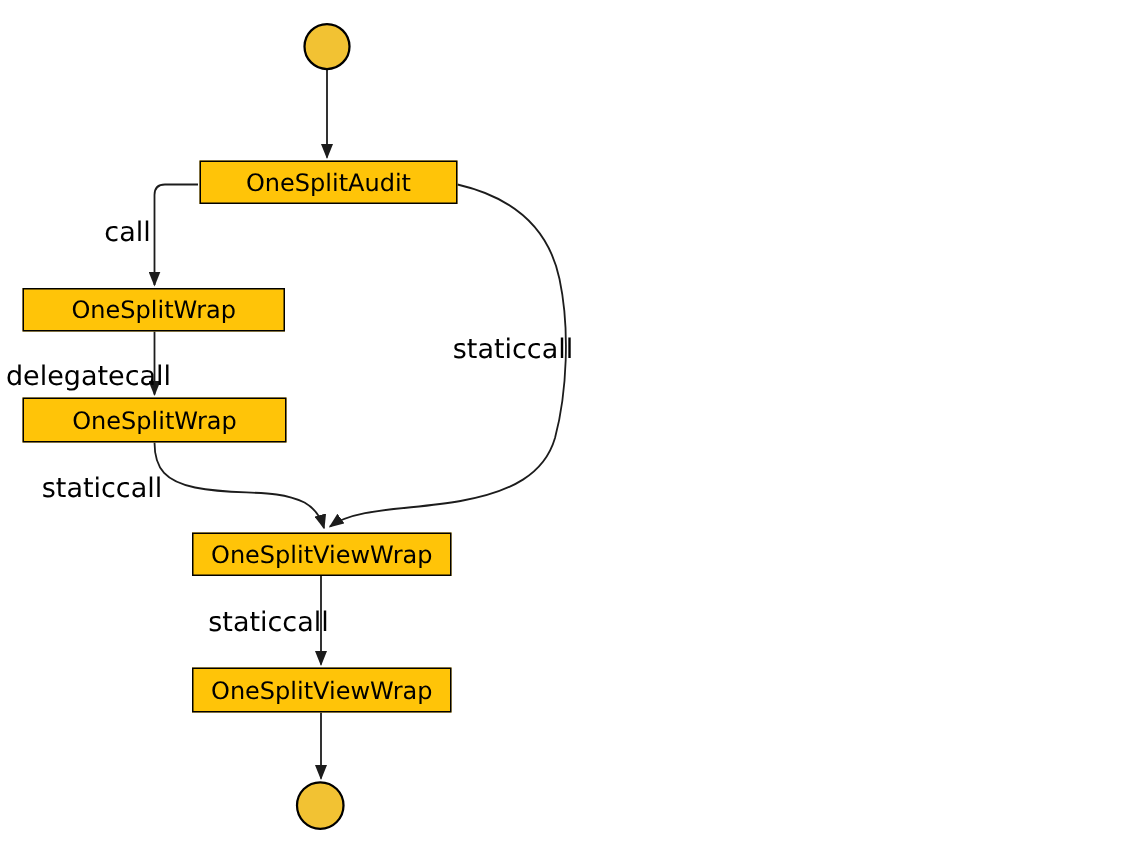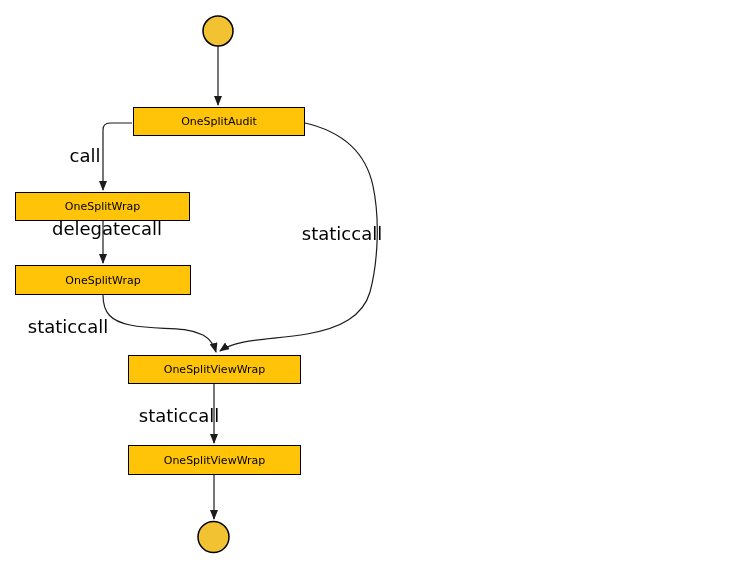--- a/index.html
+++ b/index.html
@@ -35,21 +35,21 @@
     stroke-width: 1.5;
   }
   .node {
     position: absolute;
     box-sizing: border-box;
     background: var(--node-fill);
     border: 1px solid var(--border);
     display: flex;
     align-items: center;
     justify-content: center;
-    font-size: 11px;
+    font-size: 16px;
     color: var(--text);
     white-space: nowrap;
   }
   .edge-label {
     position: absolute;
     transform: translate(-50%, -50%);
     font-size: 18px;
     color: var(--text);
     white-space: nowrap;
   }
@@ -89,21 +89,21 @@
   <div class="node" style="left:15px; top:192px; width:175px; height:29px;">OneSplitWrap</div>
 
   <div class="node" style="left:15px; top:265px; width:176px; height:30px;">OneSplitWrap</div>
 
   <div class="node" style="left:128px; top:355px; width:173px; height:29px;">OneSplitViewWrap</div>
 
   <div class="node" style="left:128px; top:445px; width:173px; height:30px;">OneSplitViewWrap</div>
 
   <span class="edge-label" style="left:85px; top:155px;">call</span>
 
-  <span class="edge-label" style="left:59px; top:228px;margin-left:48px;">delegatecall</span>
+  <span class="edge-label" style="left:59px; top:251px;">delegatecall</span>
 
   <span class="edge-label" style="left:68px; top:326px;">staticcall</span>
 
   <span class="edge-label" style="left:342px; top:233px;">staticcall</span>
 
   <span class="edge-label" style="left:179px; top:415px;">staticcall</span>
 
 </div>
 
 </body></html>

